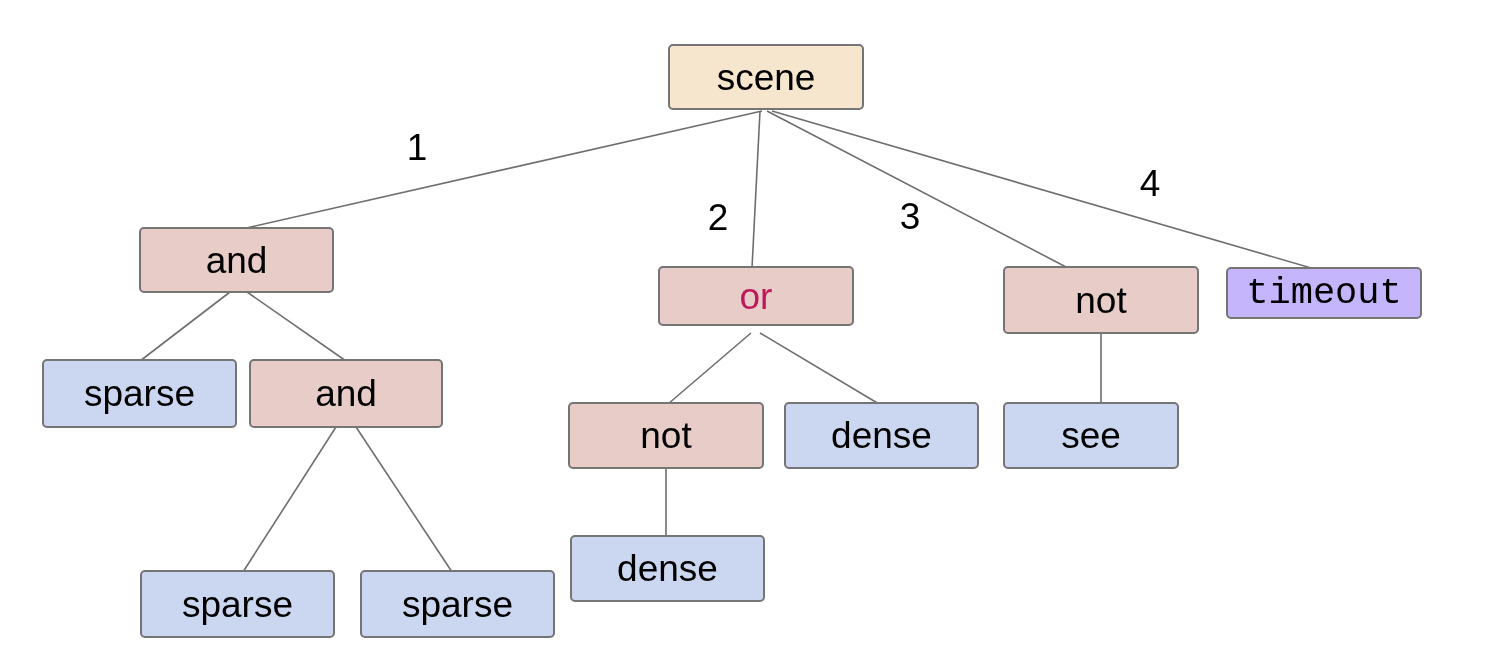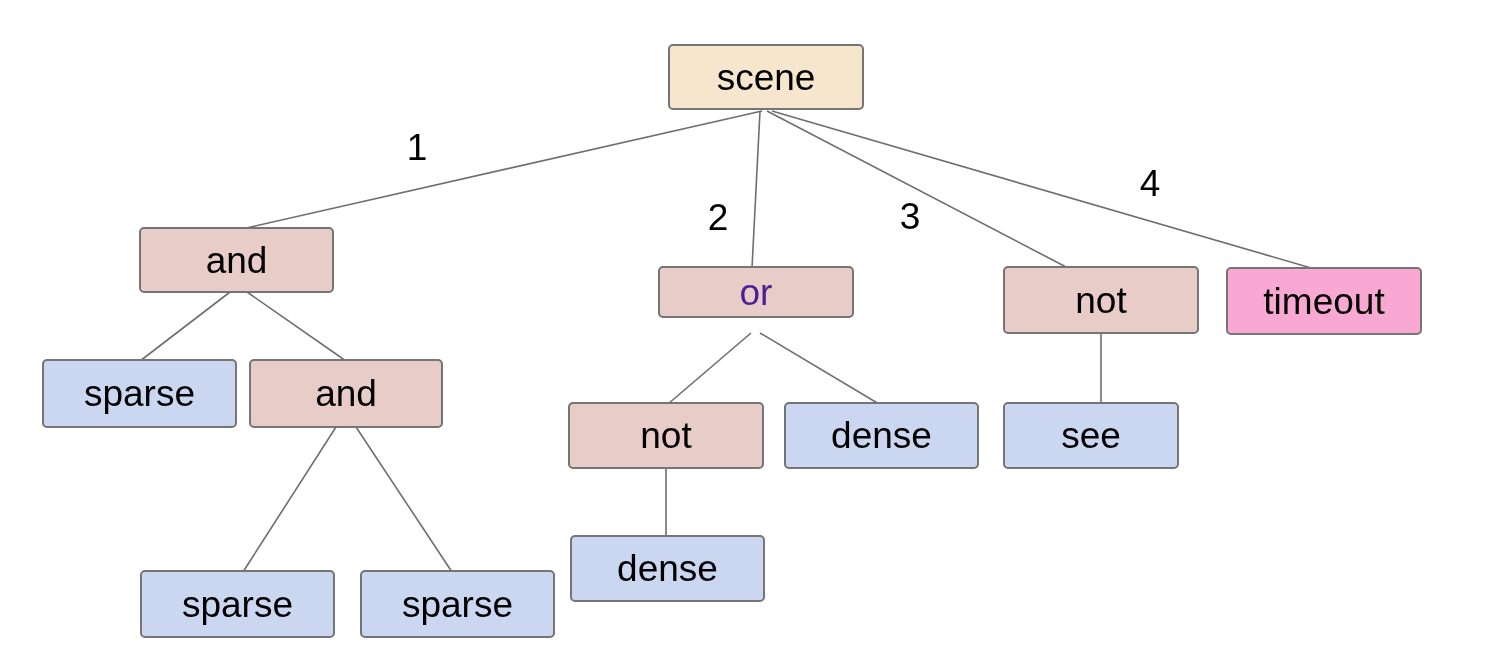--- a/index.html
+++ b/index.html
@@ -58,27 +58,27 @@
       <line x1="666" y1="468" x2="666" y2="537" stroke="#6e6e6e" stroke-width="1.6"></line>
       <line x1="1101" y1="333" x2="1101" y2="404" stroke="#6e6e6e" stroke-width="1.6"></line>
     </svg>
   <div id="node-layer">
       <div class="node" style="left: 668px; top: 44px; width: 196px; height: 66px; background: rgb(246, 230, 205); border-color: rgb(117, 117, 117); font-size: 37px; color: rgb(0, 0, 0);">
         <span>scene</span>
       </div>
       <div class="node" style="left: 139px; top: 227px; width: 195px; height: 66px; background: rgb(232, 204, 200); border-color: rgb(117, 117, 117); font-size: 37px; color: rgb(0, 0, 0);">
         <span>and</span>
       </div>
-      <div class="node" style="left: 658px; top: 266px; width: 196px; height: 52px; background: rgb(232, 204, 200); border-color: rgb(117, 117, 117); font-size: 37px; color: #4c1d95;">
+      <div class="node" style="left: 658px; top: 266px; width: 196px; height: 60px; background: rgb(232, 204, 200); border-color: rgb(117, 117, 117); font-size: 37px; color: #be185d;">
         <span>or</span>
       </div>
       <div class="node" style="left: 1003px; top: 266px; width: 196px; height: 68px; background: rgb(232, 204, 200); border-color: rgb(117, 117, 117); font-size: 37px; color: rgb(0, 0, 0);">
         <span>not</span>
       </div>
-      <div class="node" style="left: 1226px; top: 267px; width: 196px; height: 68px; background: #f9a8d4; border-color: rgb(117, 117, 117); font-size: 37px; color: rgb(0, 0, 0);">
+      <div class="node" style="left: 1226px; top: 267px; width: 196px; height: 52px; background: #c4b5fd; border-color: rgb(117, 117, 117); font-size: 37px; color: rgb(0, 0, 0); font-family: Liberation Mono, monospace;">
         <span>timeout</span>
       </div>
       <div class="node" style="left: 42px; top: 359px; width: 195px; height: 69px; background: rgb(203, 214, 240); border-color: rgb(117, 117, 117); font-size: 37px; color: rgb(0, 0, 0);">
         <span>sparse</span>
       </div>
       <div class="node" style="left: 249px; top: 359px; width: 194px; height: 69px; background: rgb(232, 204, 200); border-color: rgb(117, 117, 117); font-size: 37px; color: rgb(0, 0, 0);">
         <span>and</span>
       </div>
       <div class="node" style="left: 568px; top: 402px; width: 196px; height: 67px; background: rgb(232, 204, 200); border-color: rgb(117, 117, 117); font-size: 37px; color: rgb(0, 0, 0);">
         <span>not</span>

